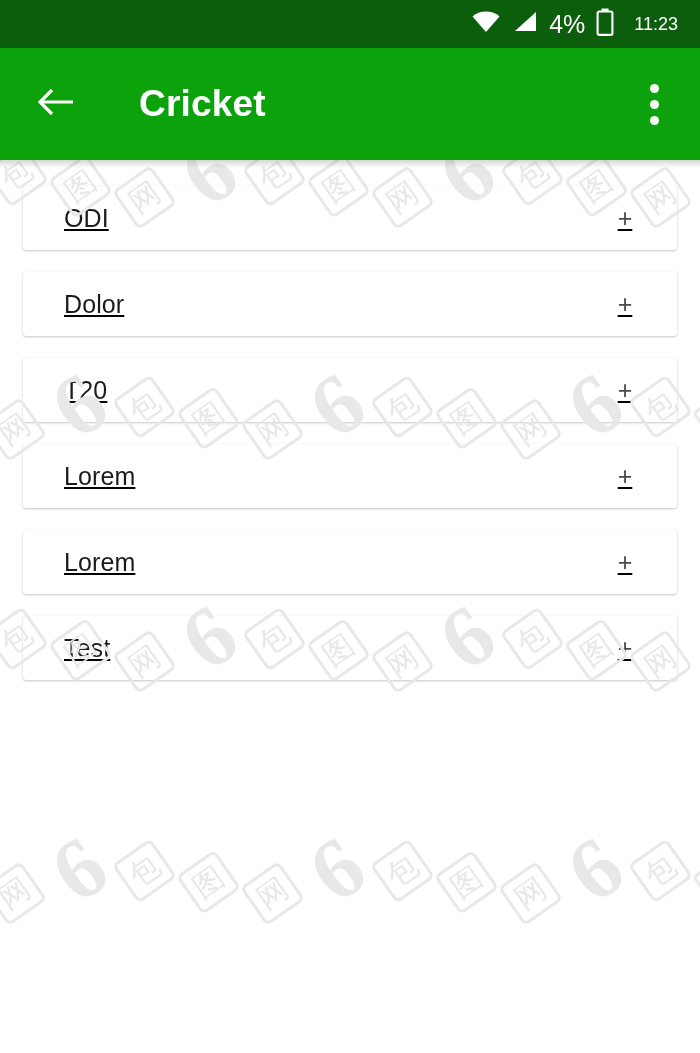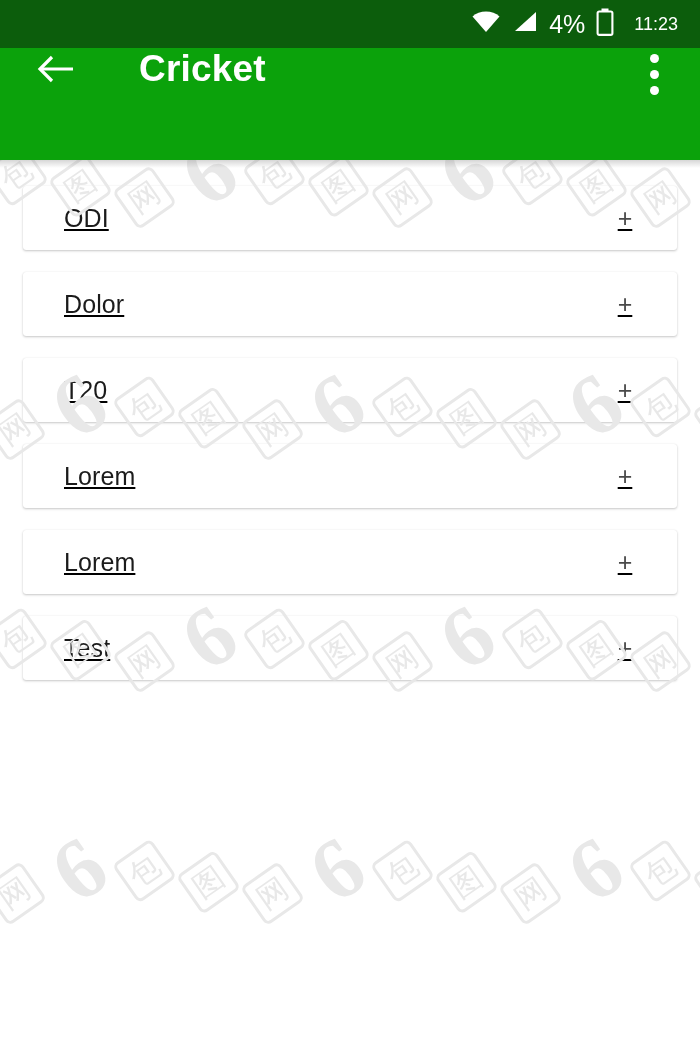--- a/index.html
+++ b/index.html
@@ -45,20 +45,21 @@
     font-family:"Liberation Sans", sans-serif;
   }
   .sb-time { margin-left:9px; font-size:18px; }
 
   
   .app-bar {
     position:relative;
     height:112px;
     background:#0ba20b;
     display:flex;
+    align-items:center;
     padding-left:34px;
     padding-right:26px;
     z-index:4;
   }
   .app-bar::after {
     content:"";
     position:absolute;
     left:0; right:0; bottom:-8px;
     height:8px;
     background:linear-gradient(to bottom, rgba(120,120,120,0.30), rgba(120,120,120,0));

